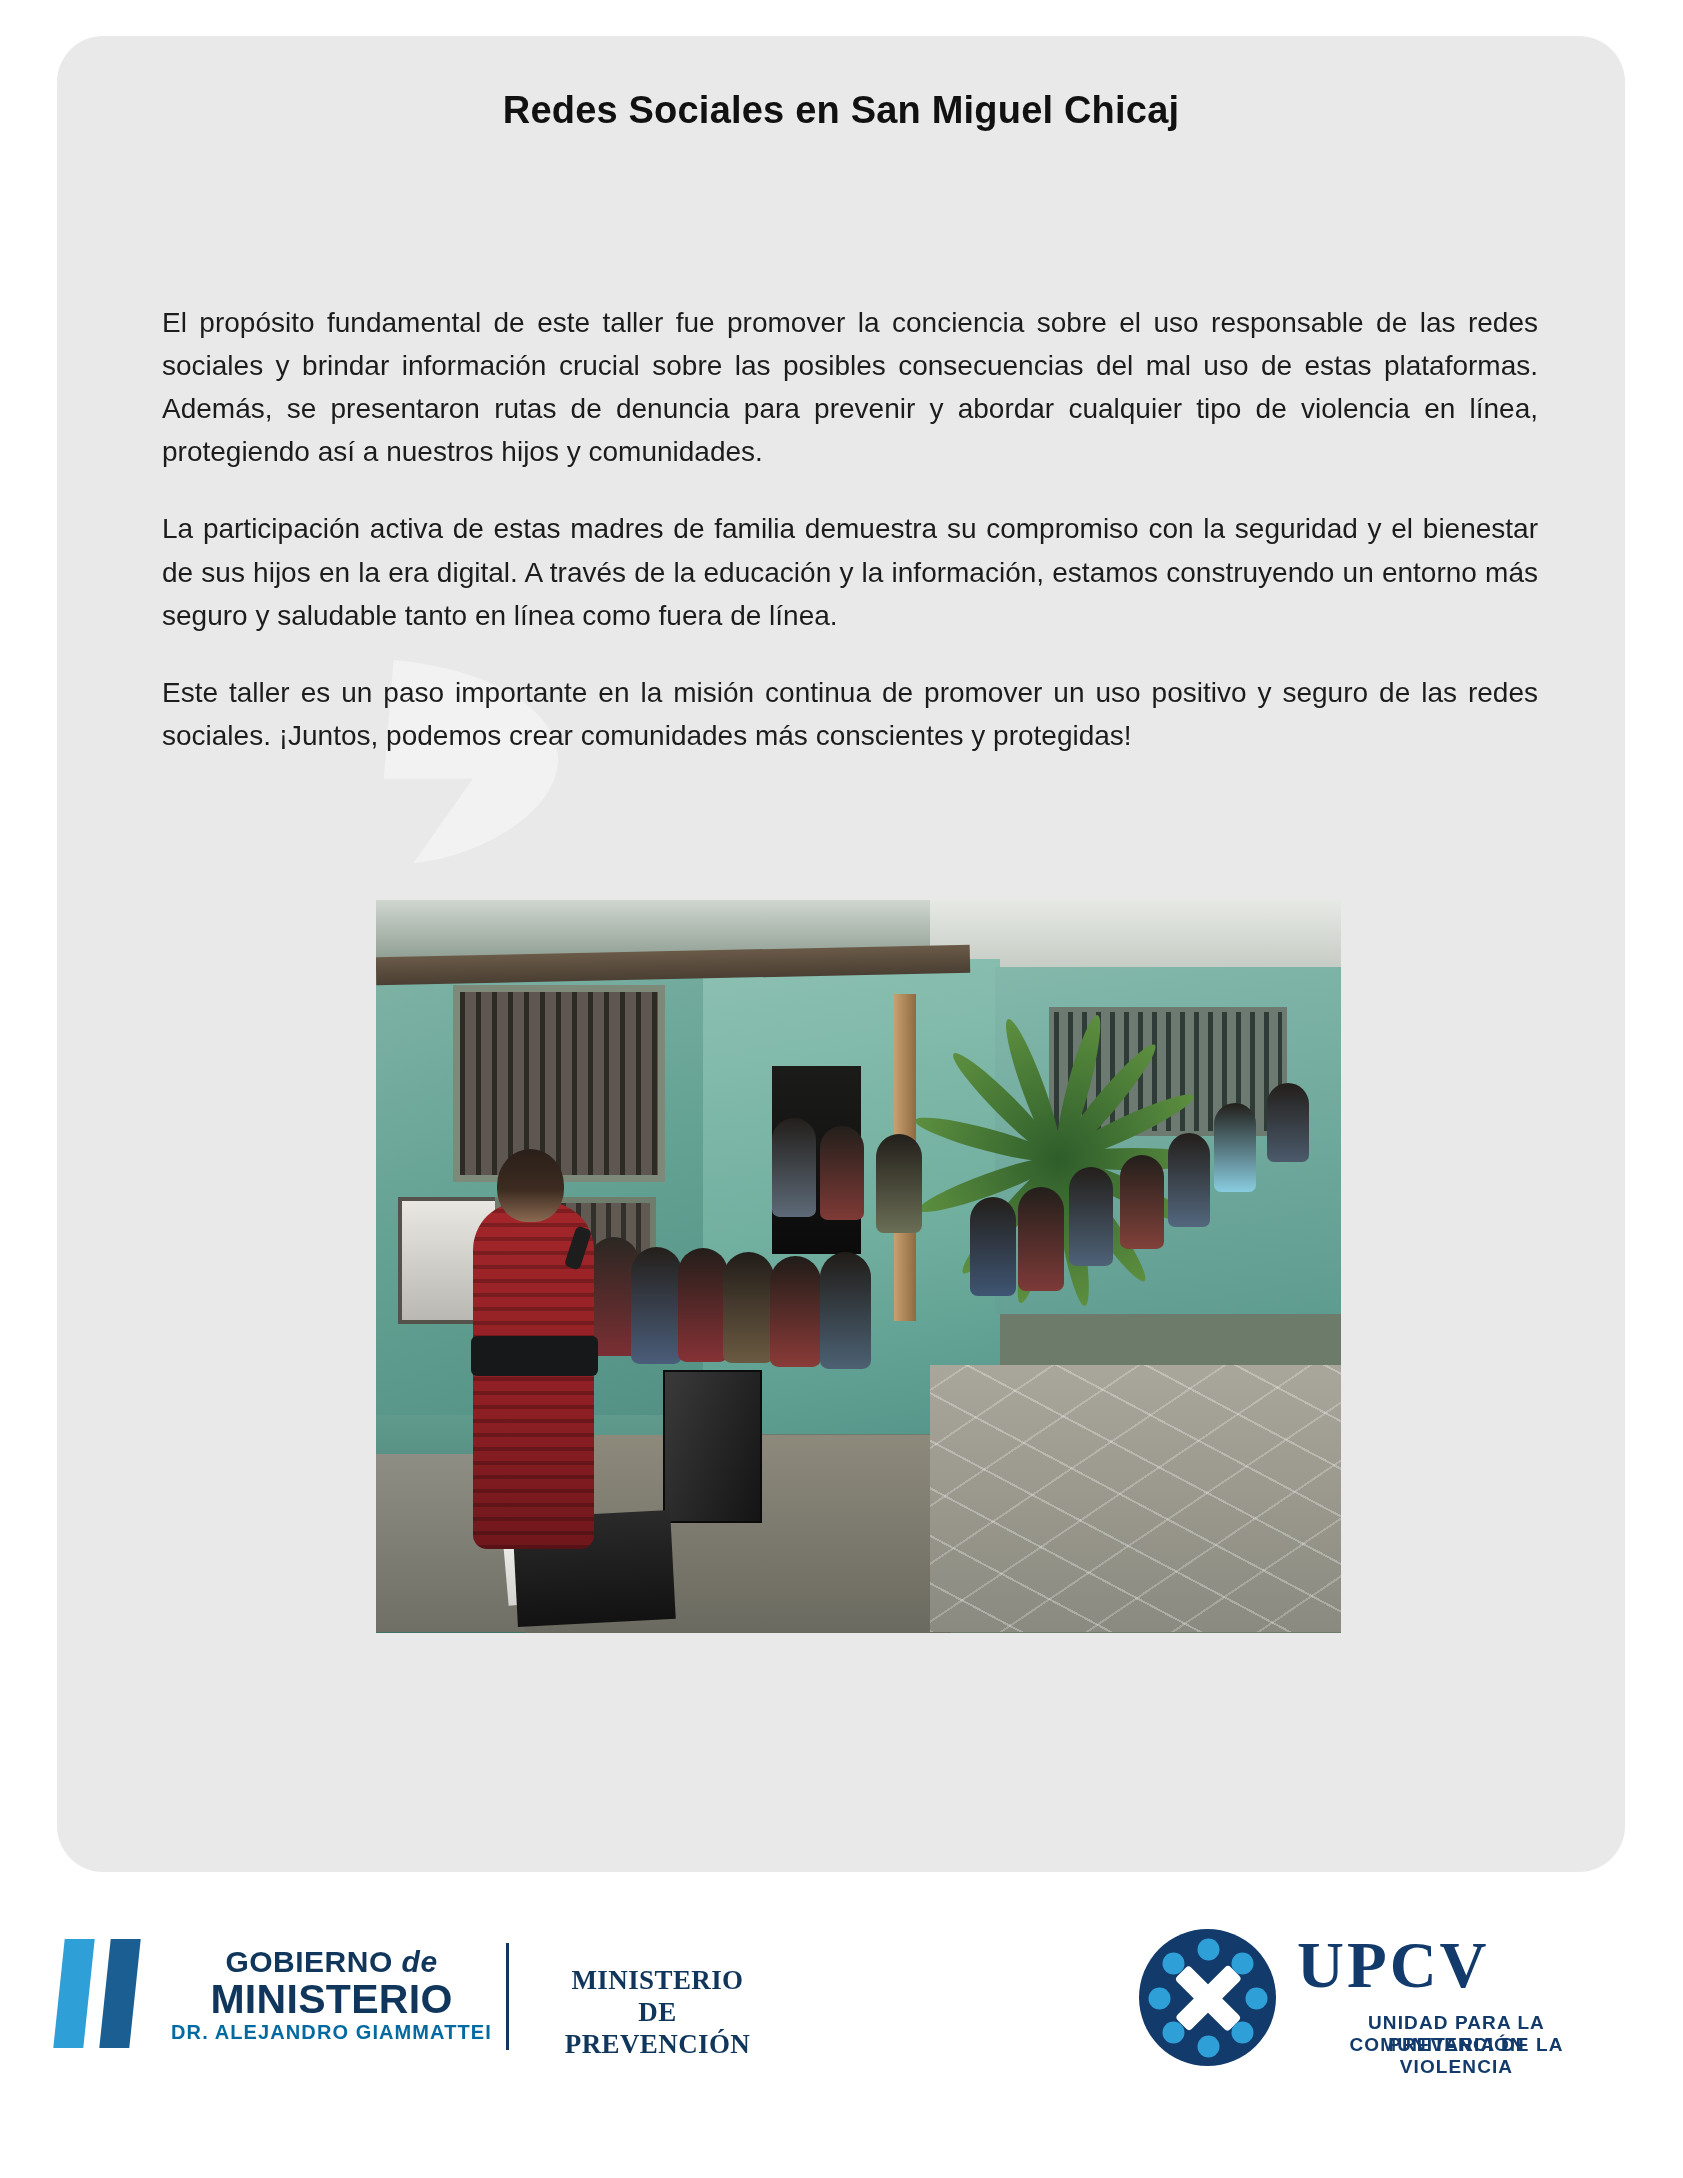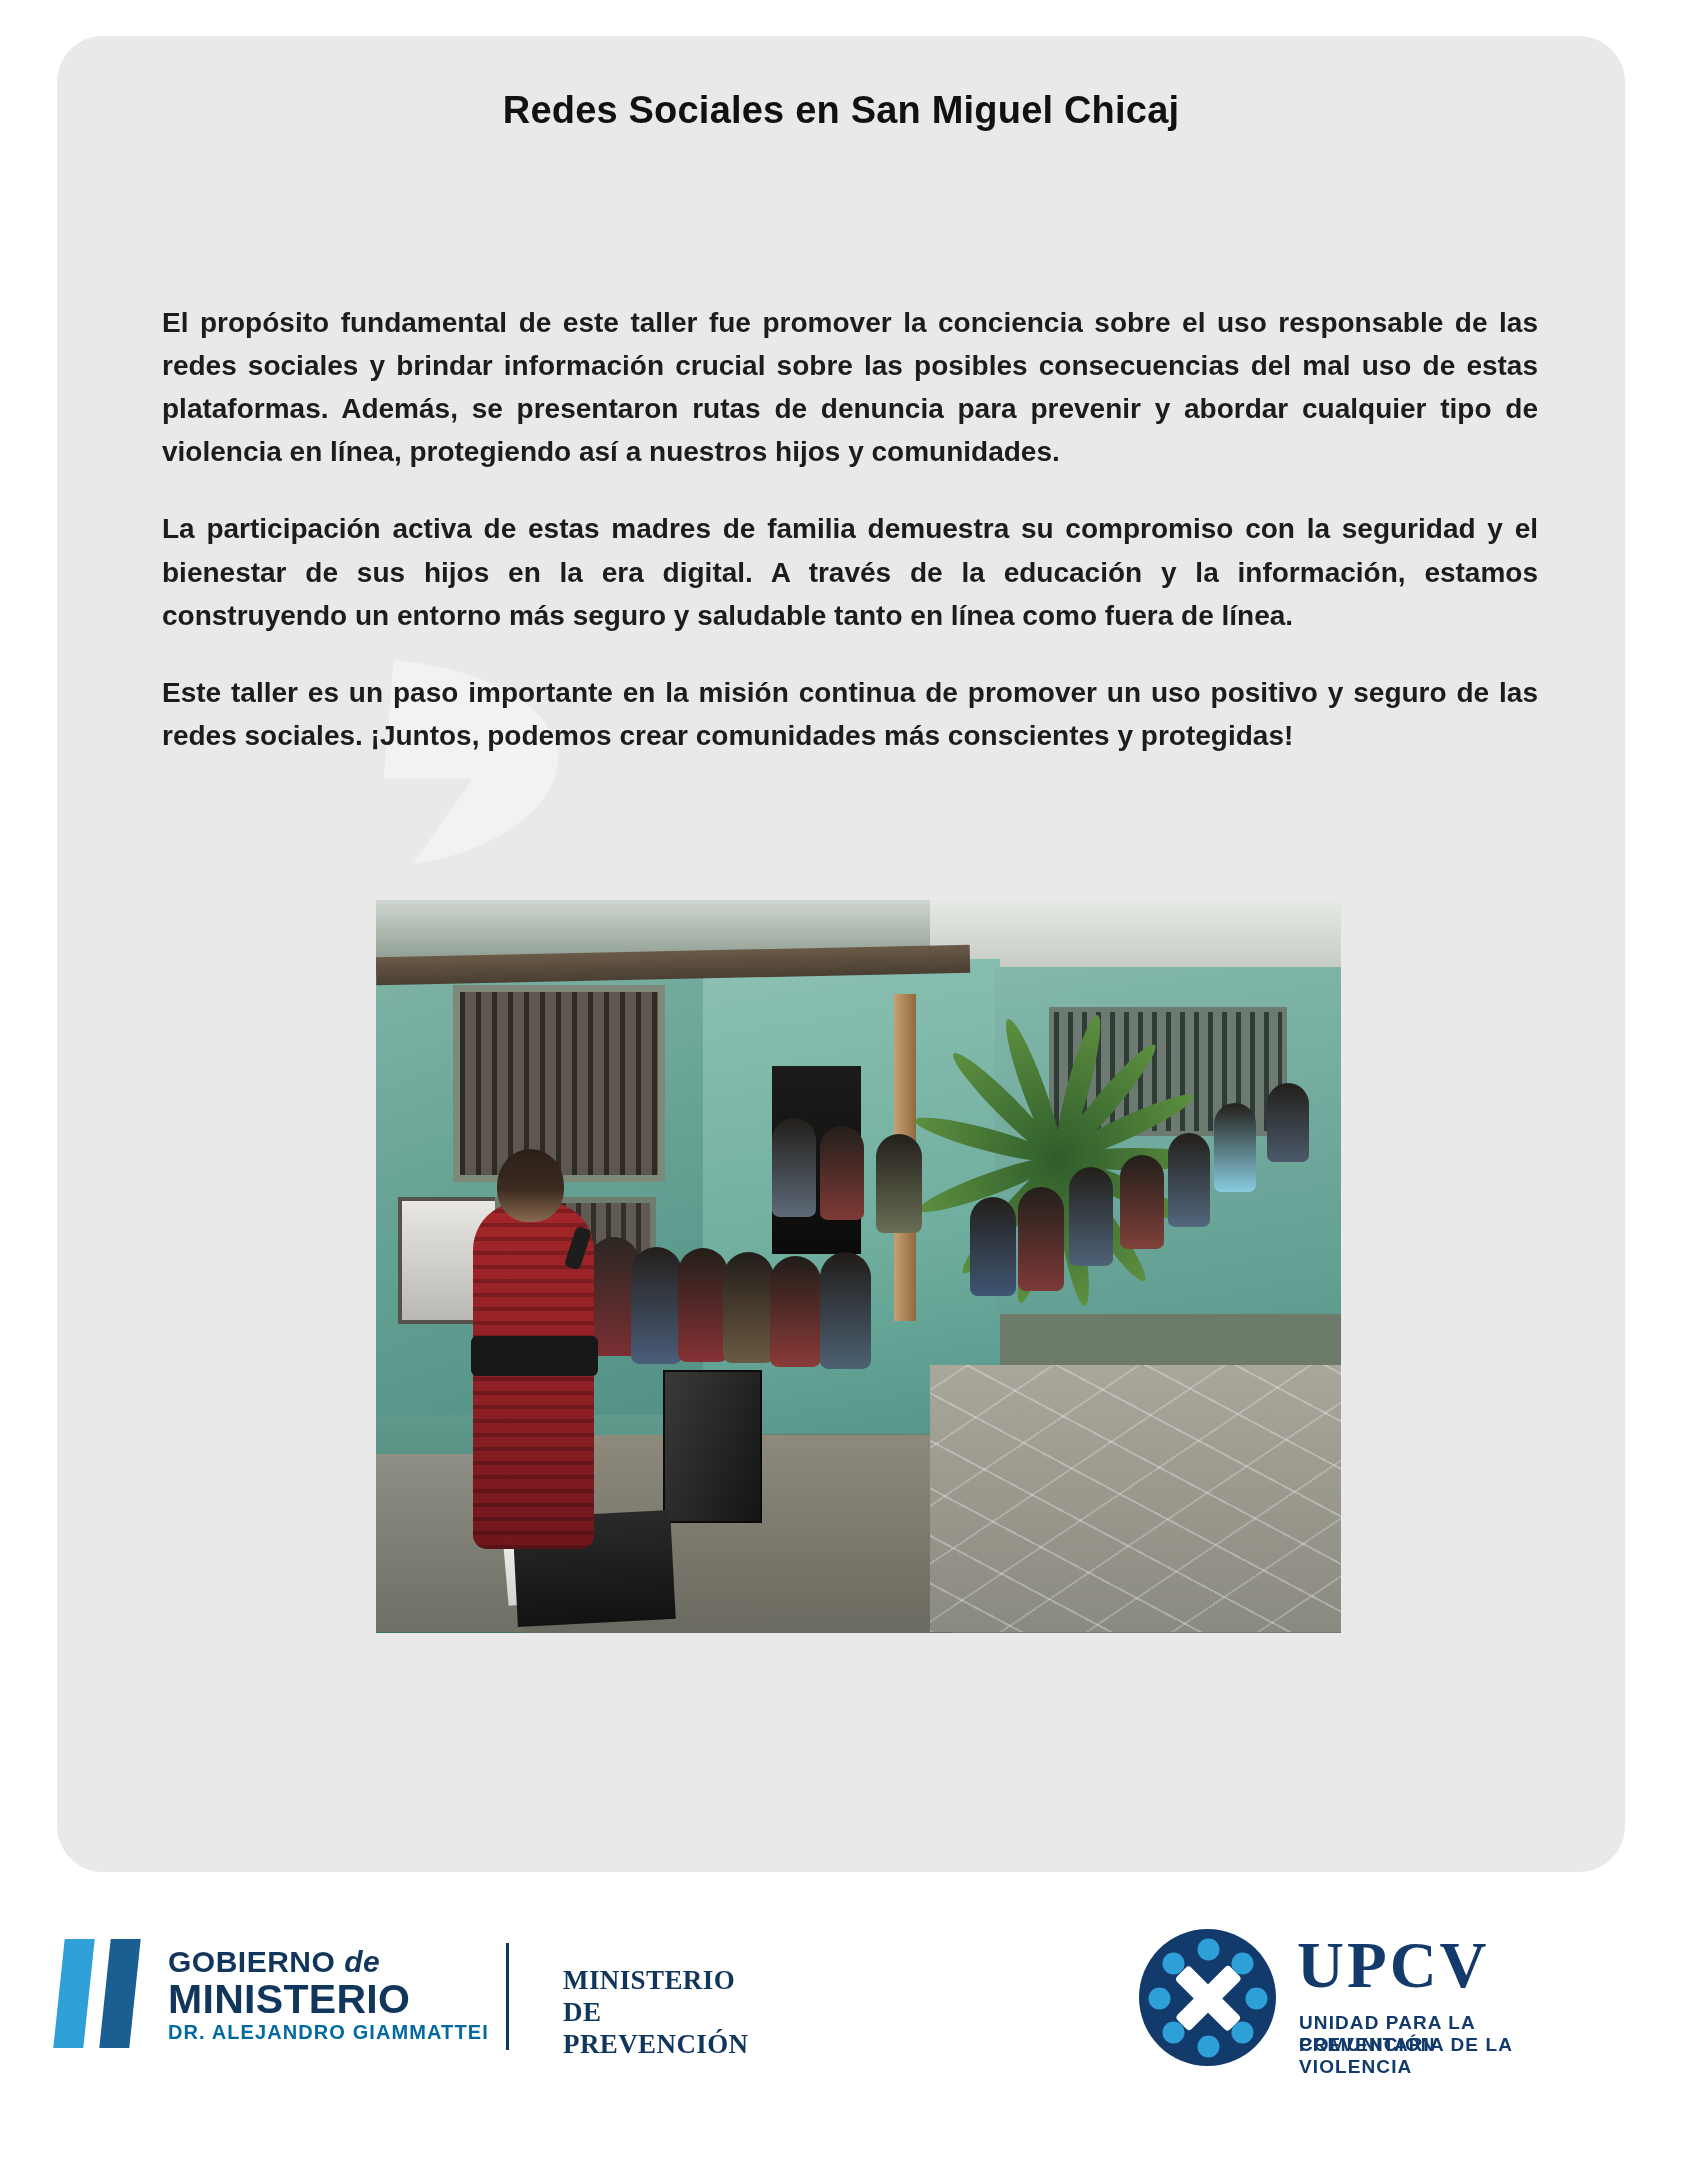--- a/index.html
+++ b/index.html
@@ -67,21 +67,20 @@
     top: 265px;
     width: 1376px;
   }
   .para {
     font-size: 28px;
     line-height: 1.54;
     color: #1c1c1c;
     text-align: justify;
     text-justify: inter-word;
     margin: 0 0 34px 0;
-    font-weight: bold;
   }
   .para:last-child { margin-bottom: 0; }
 
   
   .photo-wrap {
     position: absolute;
     left: 319px;
     top: 864px;
     width: 965px;
     height: 733px;
@@ -232,20 +231,21 @@
     border-radius: 30px 30px 10px 10px;
   }
 
   
   .footer {
     position: absolute;
     left: 0;
     top: 1911px;
     width: 1407px;
     height: 198px;
+    text-align: center;
   }
   .gob-logo {
     position: absolute;
     left: 59px;
     top: 18px;
     width: 693px;
     height: 139px;
   }
   .bar-blue-1 {
     position: absolute; left: 0; top: 10px; width: 30px; height: 109px;

